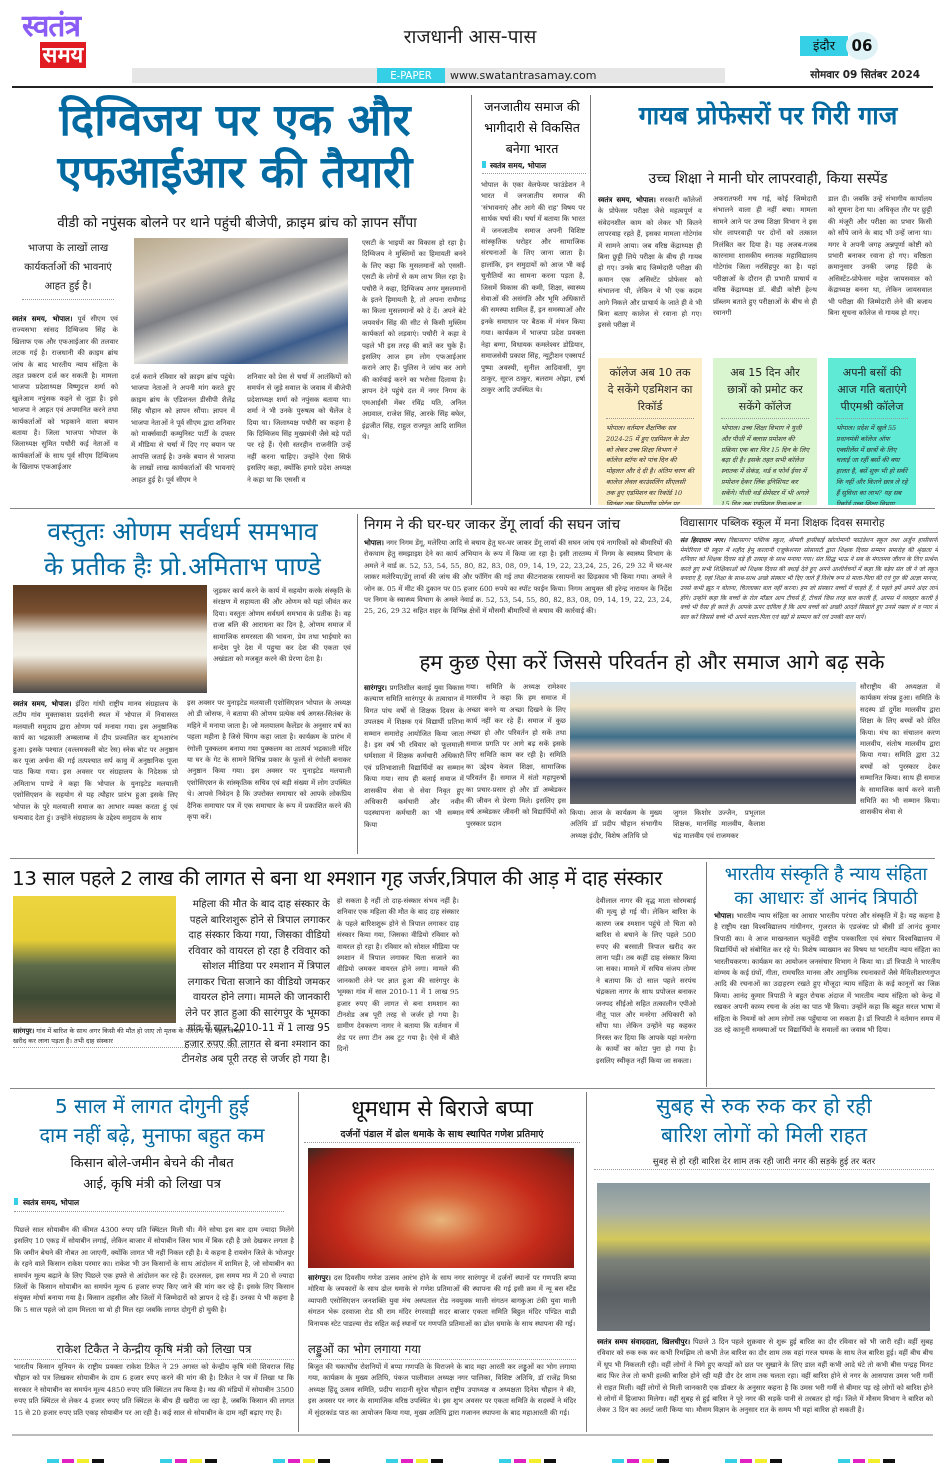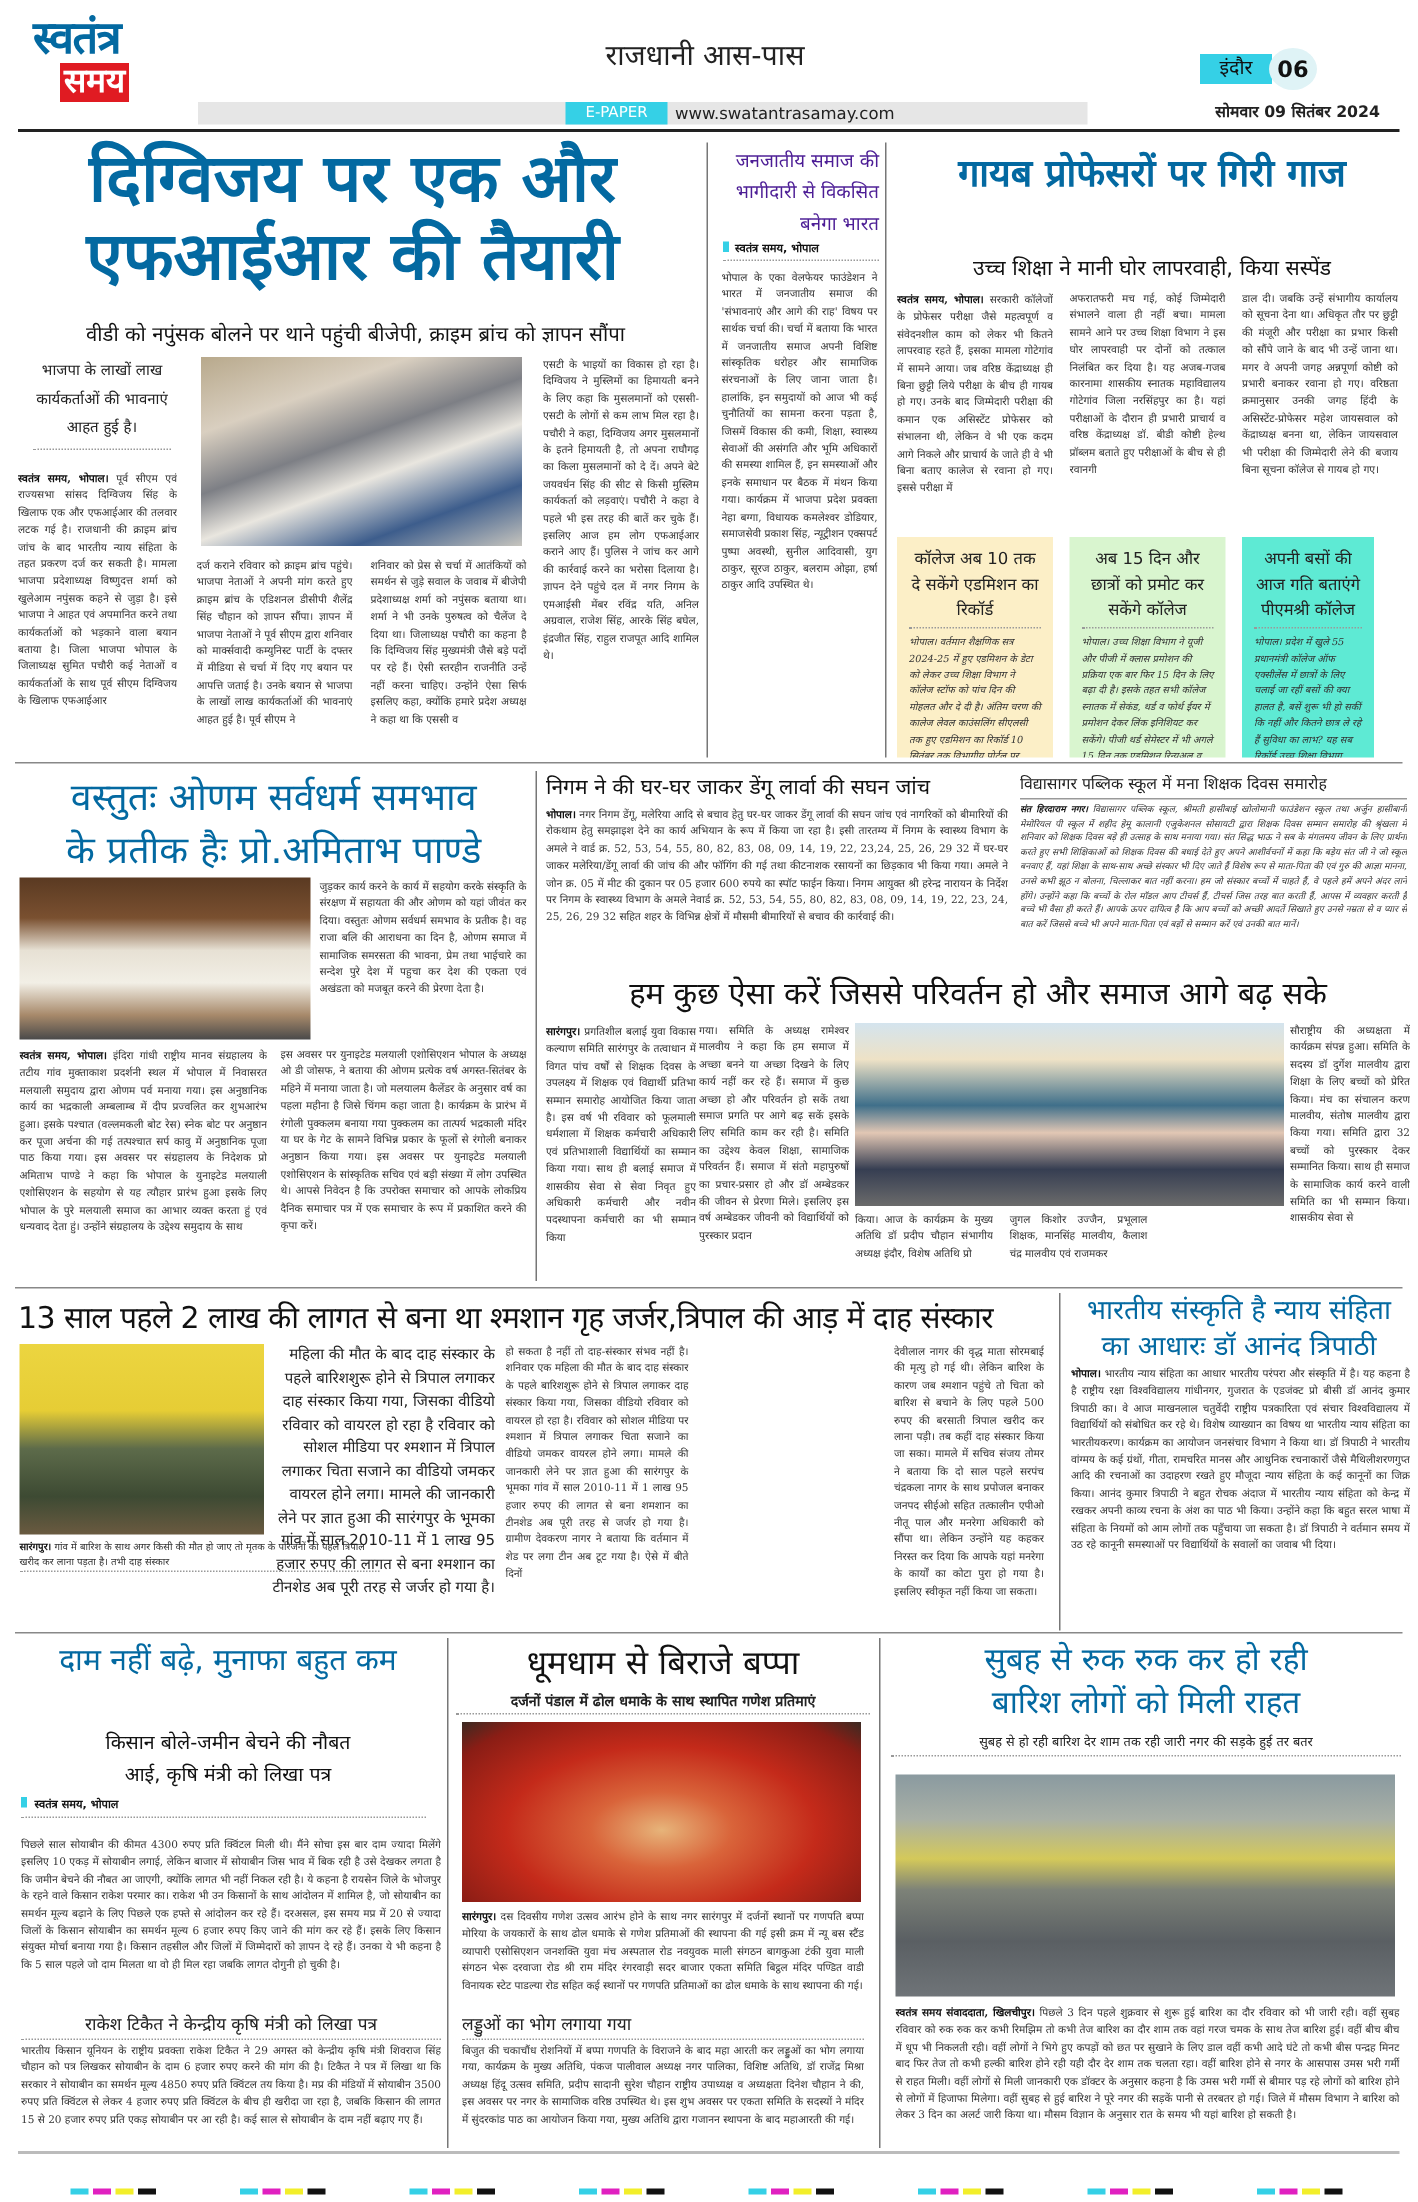--- a/index.html
+++ b/index.html
@@ -16,21 +16,21 @@
 .box h4{font-family:"DejaVu Sans",sans-serif;font-weight:normal;font-size:11px;text-align:center;line-height:17px;border-bottom:1px dotted #999;padding-bottom:3px;margin-bottom:4px;color:#222}
 .box p{font-family:"DejaVu Serif",serif;font-style:italic;font-size:6.5px;line-height:10.8px;color:#333}
 .reg{display:inline-block;width:12px;height:4px;margin-right:3px}
 .cap{font-family:"DejaVu Serif",serif;font-size:6.5px;line-height:10px;color:#333}
 </style>
 </head>
 <body>
 
 <div>
   <div class="abs" style="left:22px;top:10px;width:76px;">
-    <div style="font-family:'DejaVu Sans',sans-serif;font-weight:bold;font-size:30px;line-height:32px;color:#0369a1;letter-spacing:-1px">स्वतंत्र</div>
+    <div style="font-family:'DejaVu Sans',sans-serif;font-weight:bold;font-size:30px;line-height:32px;color:#8b5cf6;letter-spacing:-1px">स्वतंत्र</div>
     <div style="background:#e01b22;color:#fff;font-weight:bold;font-size:22px;line-height:26px;width:46px;margin-left:18px;text-align:center;font-family:'DejaVu Sans',sans-serif">समय</div>
   </div>
   <div class="abs" style="left:390px;top:23px;width:160px;text-align:center;font-size:19px;color:#222">राजधानी आस-पास</div>
   <div class="abs" style="left:132px;top:68px;width:593px;height:15px;background:#e6e6e6"></div>
   <div class="abs" style="left:377px;top:68px;width:68px;height:15px;background:#35d0e6;color:#fff;font-size:10px;line-height:15px;text-align:center">E-PAPER</div>
   <a class="abs" style="left:450px;top:68px;font-size:11px;line-height:15px;color:#222;text-decoration:none">www.swatantrasamay.com</a>
   <div class="abs" style="left:800px;top:36px;width:48px;height:20px;background:#35d0e6;color:#111;font-size:13px;line-height:20px;text-align:center">इंदौर</div>
   <div class="abs" style="left:846px;top:32px;width:32px;height:28px;border-radius:50%;background:#dff3f6;font-weight:bold;font-size:15px;line-height:28px;text-align:center;color:#111">06</div>
   <div class="abs" style="left:780px;top:67px;width:140px;font-size:10.5px;font-weight:bold;color:#222;text-align:right">सोमवार 09 सितंबर 2024</div>
   <div class="hrule" style="left:12px;top:86px;width:921px;height:2px;background:#222"></div>
@@ -45,21 +45,21 @@
   <div class="abs" style="left:22px;top:238px;width:92px;font-size:10px;line-height:19px;text-align:center;color:#222;border-bottom:1px dotted #999;padding-bottom:4px">भाजपा के लाखों लाख कार्यकर्ताओं की भावनाएं आहत हुई है।</div>
   <div class="photo" style="left:134px;top:238px;width:214px;height:126px;background:linear-gradient(160deg,#b8a98c 0%,#d9cfc0 25%,#7d7f85 45%,#e9e6df 60%,#3d5d8c 80%,#c7c5be 100%)"></div>
   <div class="abs body" style="left:12px;top:313px;width:106px;height:190px"><span class="dateline">स्वतंत्र समय, भोपाल।</span> <span>पूर्व सीएम एवं राज्यसभा सांसद दिग्विजय सिंह के खिलाफ एक और एफआईआर की तलवार लटक गई है। राजधानी की क्राइम ब्रांच जांच के बाद भारतीय न्याय संहिता के तहत प्रकरण दर्ज कर सकती है। मामला भाजपा प्रदेशाध्यक्ष विष्णुदत्त शर्मा को खुलेआम नपुंसक कहने से जुड़ा है। इसे भाजपा ने आहत एवं अपमानित करने तथा कार्यकर्ताओं को भड़काने वाला बयान बताया है। जिला भाजपा भोपाल के जिलाध्यक्ष सुमित पचौरी कई नेताओं व कार्यकर्ताओं के साथ पूर्व सीएम दिग्विजय के खिलाफ एफआईआर</span></div>
   <div class="abs body" style="left:131px;top:372px;width:104px;height:130px">दर्ज कराने रविवार को क्राइम ब्रांच पहुंचे। भाजपा नेताओं ने अपनी मांग करते हुए क्राइम ब्रांच के एडिशनल डीसीपी शैलेंद्र सिंह चौहान को ज्ञापन सौंपा। ज्ञापन में भाजपा नेताओं ने पूर्व सीएम द्वारा शनिवार को मार्क्सवादी कम्युनिस्ट पार्टी के दफ्तर में मीडिया से चर्चा में दिए गए बयान पर आपत्ति जताई है। उनके बयान से भाजपा के लाखों लाख कार्यकर्ताओं की भावनाएं आहत हुई है। पूर्व सीएम ने</div>
   <div class="abs body" style="left:247px;top:372px;width:104px;height:130px">शनिवार को प्रेस से चर्चा में आतंकियों को समर्थन से जुड़े सवाल के जवाब में बीजेपी प्रदेशाध्यक्ष शर्मा को नपुंसक बताया था। शर्मा ने भी उनके पुरुषत्व को चैलेंज दे दिया था। जिलाध्यक्ष पचौरी का कहना है कि दिग्विजय सिंह मुख्यमंत्री जैसे बड़े पदों पर रहे हैं। ऐसी स्तरहीन राजनीति उन्हें नहीं करना चाहिए। उन्होंने ऐसा सिर्फ इसलिए कहा, क्योंकि हमारे प्रदेश अध्यक्ष ने कहा था कि एससी व</div>
   <div class="abs body" style="left:362px;top:238px;width:104px;height:265px">एसटी के भाइयों का विकास हो रहा है। दिग्विजय ने मुस्लिमों का हिमायती बनने के लिए कहा कि मुसलमानों को एससी-एसटी के लोगों से कम लाभ मिल रहा है। पचौरी ने कहा, दिग्विजय अगर मुसलमानों के इतने हिमायती है, तो अपना राघौगढ़ का किला मुसलमानों को दे दें। अपने बेटे जयवर्धन सिंह की सीट से किसी मुस्लिम कार्यकर्ता को लड़वाएं। पचौरी ने कहा वे पहले भी इस तरह की बातें कर चुके हैं। इसलिए आज हम लोग एफआईआर कराने आए हैं। पुलिस ने जांच कर आगे की कार्रवाई करने का भरोसा दिलाया है। ज्ञापन देने पहुंचे दल में नगर निगम के एमआईसी मेंबर रविंद्र यति, अनिल अग्रवाल, राजेश सिंह, आरके सिंह बघेल, इंद्रजीत सिंह, राहुल राजपूत आदि शामिल थे।</div>
 </div>
 <div class="vrule" style="left:471px;top:95px;height:410px"></div>
 
 <div>
-  <div class="abs" style="left:478px;top:96px;width:108px;font-size:12.5px;line-height:21px;text-align:right;color:#4c1d95">जनजातीय समाज की भागीदारी से विकसित बनेगा भारत</div>
+  <div class="abs" style="left:478px;top:96px;width:108px;font-size:12.5px;line-height:21px;text-align:center;color:#000000">जनजातीय समाज की भागीदारी से विकसित बनेगा भारत</div>
   <div class="abs" style="left:482px;top:160px;width:104px;font-size:7.5px;font-weight:bold;border-bottom:1px dotted #999;padding-bottom:3px"><span style="display:inline-block;width:4px;height:7px;background:#35d0e6;margin-right:4px"></span><span>स्वतंत्र समय, भोपाल</span></div>
   <div class="abs body" style="left:481px;top:180px;width:104px;height:325px">भोपाल के एका वेलफेयर फाउंडेशन ने भारत में जनजातीय समाज की 'संभावनाएं और आगे की राह' विषय पर सार्थक चर्चा की। चर्चा में बताया कि भारत में जनजातीय समाज अपनी विशिष्ट सांस्कृतिक धरोहर और सामाजिक संरचनाओं के लिए जाना जाता है। हालांकि, इन समुदायों को आज भी कई चुनौतियों का सामना करना पड़ता है, जिसमें विकास की कमी, शिक्षा, स्वास्थ्य सेवाओं की असंगति और भूमि अधिकारों की समस्या शामिल हैं, इन समस्याओं और इनके समाधान पर बैठक में मंथन किया गया। कार्यक्रम में भाजपा प्रदेश प्रवक्ता नेहा बग्गा, विधायक कमलेश्वर डोडियार, समाजसेवी प्रकाश सिंह, न्यूट्रीशन एक्सपर्ट पुष्पा अवस्थी, सुनील आदिवासी, युग ठाकुर, सूरज ठाकुर, बलराम ओझा, हर्षा ठाकुर आदि उपस्थित थे।</div>
 </div>
 <div class="vrule" style="left:590px;top:95px;height:410px"></div>
 
 <div>
   <div class="abs hl" style="left:598px;top:100px;width:340px;font-size:25px;line-height:32px">
     <div>गायब प्रोफेसरों पर गिरी गाज</div>
   </div>
   <div class="abs sub" style="left:598px;top:168px;width:340px;font-size:14px">उच्च शिक्षा ने मानी घोर लापरवाही, किया सस्पेंड</div>
@@ -134,20 +134,21 @@
     <div>भारतीय संस्कृति है न्याय संहिता</div>
     <div>का आधारः डॉ आनंद त्रिपाठी</div>
   </div>
   <div class="abs body" style="left:714px;top:910px;width:226px;height:172px"><span class="dateline">भोपाल।</span> <span>भारतीय न्याय संहिता का आधार भारतीय परंपरा और संस्कृति में है। यह कहना है है राष्ट्रीय रक्षा विश्वविद्यालय गांधीनगर, गुजरात के एडजंक्ट प्रो बीसी डॉ आनंद कुमार त्रिपाठी का। वे आज माखनलाल चतुर्वेदी राष्ट्रीय पत्रकारिता एवं संचार विश्वविद्यालय में विद्यार्थियों को संबोधित कर रहे थे। विशेष व्याख्यान का विषय था भारतीय न्याय संहिता का भारतीयकरण। कार्यक्रम का आयोजन जनसंचार विभाग ने किया था। डॉ त्रिपाठी ने भारतीय वांग्मय के कई ग्रंथों, गीता, रामचरित मानस और आधुनिक रचनाकारों जैसे मैथिलीशरणगुप्त आदि की रचनाओं का उदाहरण रखते हुए मौजूदा न्याय संहिता के कई कानूनों का जिक्र किया। आनंद कुमार त्रिपाठी ने बहुत रोचक अंदाज में भारतीय न्याय संहिता को केन्द्र में रखकर अपनी काव्य रचना के अंश का पाठ भी किया। उन्होंने कहा कि बहुत सरल भाषा में संहिता के नियमों को आम लोगों तक पहुँचाया जा सकता है। डॉ त्रिपाठी ने वर्तमान समय में उठ रहे कानूनी समस्याओं पर विद्यार्थियों के सवालों का जवाब भी दिया।</span></div>
 </div>
 
 <div class="hrule" style="left:10px;top:1088px;width:925px"></div>
 
 <div>
   <div class="abs hl" style="left:12px;top:1092px;width:280px;font-size:20px;line-height:29px;font-weight:normal">
+    <div>5 साल में लागत दोगुनी हुई</div>
     <div>दाम नहीं बढ़े, मुनाफा बहुत कम</div>
   </div>
   <div class="abs sub" style="left:12px;top:1152px;width:280px;font-size:13px;line-height:21px">
     <div>किसान बोले-जमीन बेचने की नौबत</div>
     <div>आई, कृषि मंत्री को लिखा पत्र</div>
   </div>
   <div class="abs" style="left:14px;top:1197px;width:270px;font-size:7.5px;font-weight:bold;border-bottom:1px dotted #999;padding-bottom:4px"><span style="display:inline-block;width:4px;height:7px;background:#35d0e6;margin-right:5px"></span><span>स्वतंत्र समय, भोपाल</span></div>
   <div class="abs body" style="left:14px;top:1225px;width:280px;height:110px">पिछले साल सोयाबीन की कीमत 4300 रुपए प्रति क्विंटल मिली थी। मैंने सोचा इस बार दाम ज्यादा मिलेंगे इसलिए 10 एकड़ में सोयाबीन लगाई, लेकिन बाजार में सोयाबीन जिस भाव में बिक रही है उसे देखकर लगता है कि जमीन बेचने की नौबत आ जाएगी, क्योंकि लागत भी नहीं निकल रही है। ये कहना है रायसेन जिले के भोजपुर के रहने वाले किसान राकेश परमार का। राकेश भी उन किसानों के साथ आंदोलन में शामिल है, जो सोयाबीन का समर्थन मूल्य बढ़ाने के लिए पिछले एक हफ्ते से आंदोलन कर रहे हैं। दरअसल, इस समय मप्र में 20 से ज्यादा जिलों के किसान सोयाबीन का समर्थन मूल्य 6 हजार रुपए किए जाने की मांग कर रहे हैं। इसके लिए किसान संयुक्त मोर्चा बनाया गया है। किसान तहसील और जिलों में जिम्मेदारों को ज्ञापन दे रहे हैं। उनका ये भी कहना है कि 5 साल पहले जो दाम मिलता था वो ही मिल रहा जबकि लागत दोगुनी हो चुकी है।</div>
   <div class="abs" style="left:14px;top:1341px;width:280px;text-align:center;font-size:11.5px;color:#222;border-bottom:1px dotted #999;padding-bottom:3px">राकेश टिकैत ने केन्द्रीय कृषि मंत्री को लिखा पत्र</div>
   <div class="abs body" style="left:14px;top:1362px;width:280px;height:68px">भारतीय किसान यूनियन के राष्ट्रीय प्रवक्ता राकेश टिकैत ने 29 अगस्त को केन्द्रीय कृषि मंत्री शिवराज सिंह चौहान को पत्र लिखकर सोयाबीन के दाम 6 हजार रुपए करने की मांग की है। टिकैत ने पत्र में लिखा था कि सरकार ने सोयाबीन का समर्थन मूल्य 4850 रुपए प्रति क्विंटल तय किया है। मप्र की मंडियों में सोयाबीन 3500 रुपए प्रति क्विंटल से लेकर 4 हजार रुपए प्रति क्विंटल के बीच ही खरीदा जा रहा है, जबकि किसान की लागत 15 से 20 हजार रुपए प्रति एकड़ सोयाबीन पर आ रही है। कई साल से सोयाबीन के दाम नहीं बढ़ाए गए हैं।</div>

